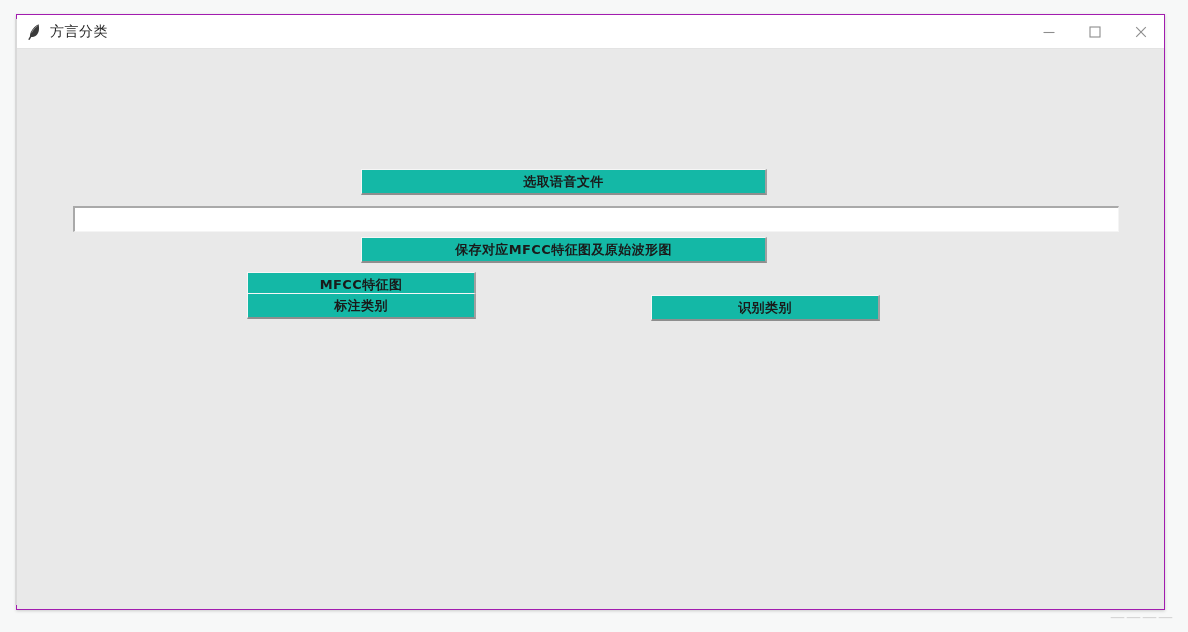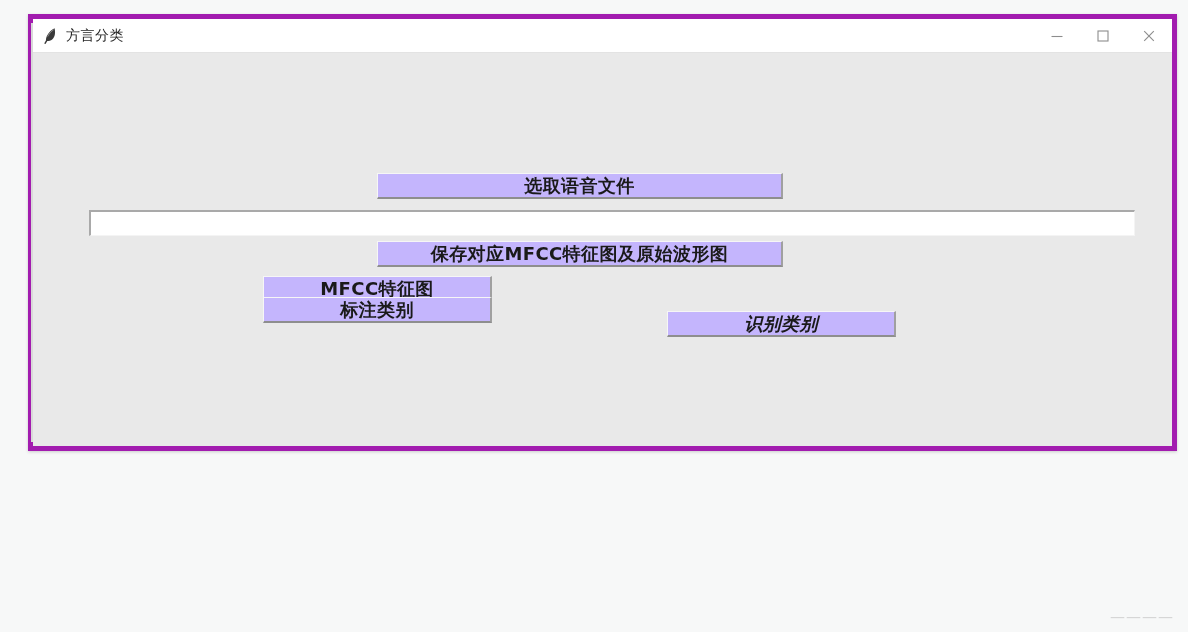--- a/index.html
+++ b/index.html
@@ -18,26 +18,25 @@
     height: 632px;
     background: #f7f8f8;
   }
 
   
   #window {
     position: absolute;
     left: 16px;
     top: 14px;
     width: 1149px;
-    height: 437px;
+    height: 596px;
     background: #e8e8e8;
-    border: 5px solid #a21caf;
+    border: 1px solid #a21caf;
     box-shadow: 0 1px 3px rgba(0,0,0,0.18);
     box-sizing: border-box;
-    margin-left: 12px;
   }
 
   
   #window::before {
     content: "";
     position: absolute;
     left: -2px;
     top: 4px;
     bottom: 4px;
     width: 2px;
@@ -108,30 +107,30 @@
     position: absolute;
     font-size: 14px;
     font-weight: bold;
     color: #1c1c1c;
     white-space: nowrap;
     letter-spacing: 0.4px;
   }
 
   .tk-button {
     position: absolute;
-    background: #c4b5fd;
+    background: #14b8a6;
     border-top: 1px solid #f6f6f6;
     border-left: 1px solid #f6f6f6;
     border-right: 2px solid #a0a0a0;
     border-bottom: 2px solid #8e8e8e;
     box-sizing: border-box;
     display: flex;
     align-items: center;
     justify-content: center;
-    font-size: 18px;
+    font-size: 13px;
     font-weight: bold;
     color: #1a1a1a;
     letter-spacing: 0.4px;
     white-space: nowrap;
     cursor: default;
     padding: 0 4px;
     user-select: none;
   }
 
   .tk-entry {
@@ -214,21 +213,21 @@
 
       <input class="tk-entry" type="text" style="left: 56px; top: 157px; width: 1046px; height: 26px;" placeholder="">
 
       <div class="tk-button" style="left:344px; top:188px; width:406px; height:26px;">保存对应MFCC特征图及原始波形图</div>
 
       <div class="tk-button" style="left:230px; top:223px; width:229px; height:26px;">MFCC特征图</div>
 
 
       <div class="tk-button" style="left:230px; top:244px; width:229px; height:26px;">标注类别</div>
 
-      <div class="tk-button" style="left:634px; top:258px; width:229px; height:26px;font-style:italic;">识别类别</div>
+      <div class="tk-button" style="left:634px; top:246px; width:229px; height:26px;">识别类别</div>
 
     </div>
   </div>
 
   <div id="watermark">
     <span id="watermark-dashes">————</span>
   </div>
 
 </div>
 

